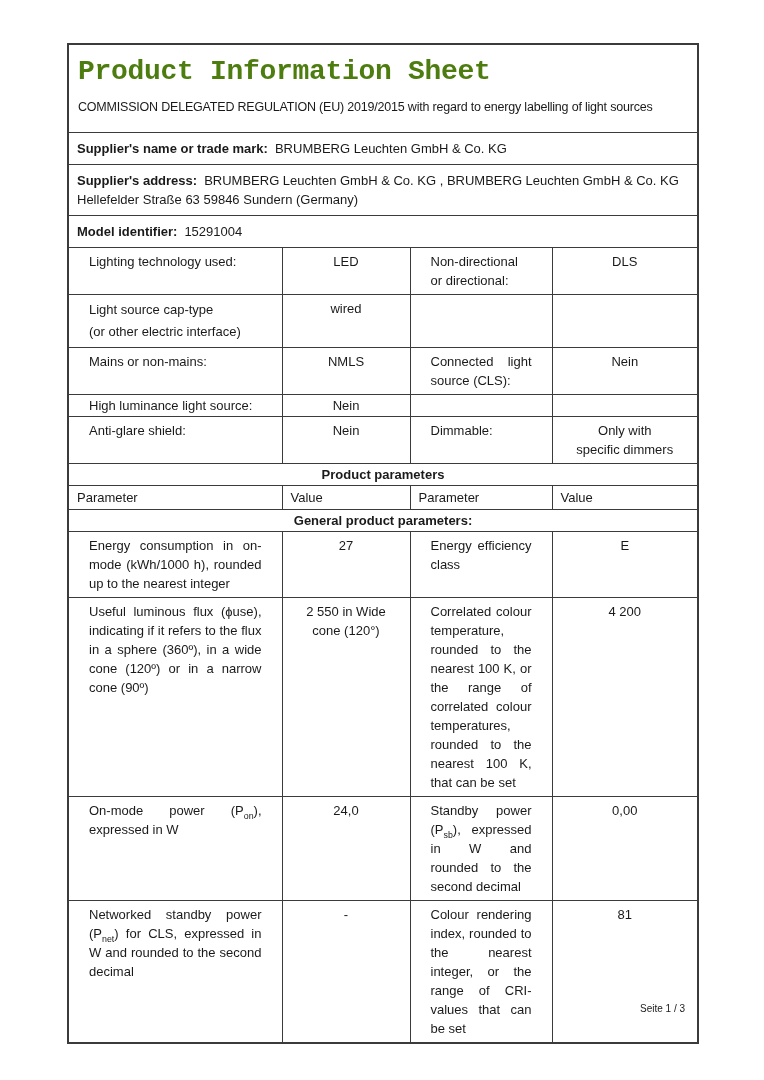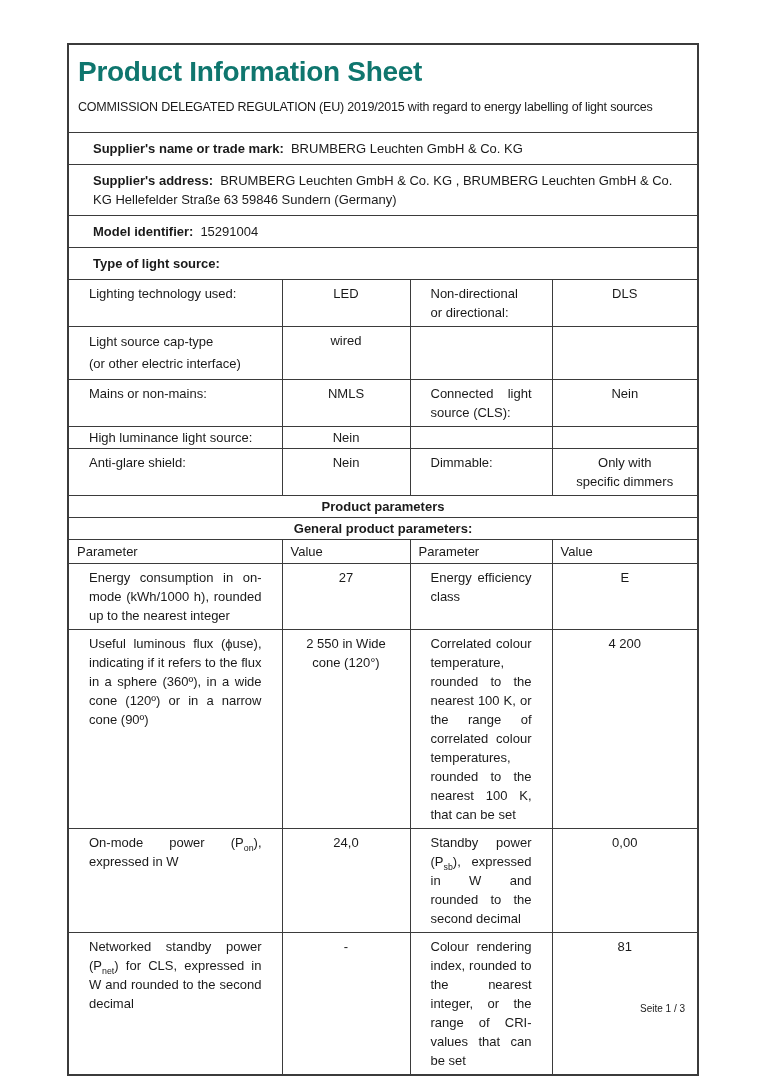--- a/index.html
+++ b/index.html
@@ -34,21 +34,21 @@
     letter-spacing: -0.3px;
     margin-bottom: 8px;
   }
   p.subtitle {
     font-size: 12.5px;
     letter-spacing: -0.2px;
     line-height: 21px;
   }
   .lbl { font-weight: bold; }
   .lblval { margin-left: 7px; }
-  td.info-cell { padding: 6px 24px; }
+  td.info-cell { padding: 6px 8px; }
   td.p {
     text-align: justify;
     white-space: pre-line;
   }
   td.v {
     text-align: center;
     white-space: pre-line;
   }
   td.sec {
     text-align: center;
@@ -76,21 +76,21 @@
   <colgroup>
     <col style="width:214px">
       <col style="width:128px">
       <col style="width:142px">
       <col style="width:146px">
   </colgroup>
 
   <tbody>
       <tr style="height:88px">
     <td colspan="4" class="title-cell">
-      <h1 class="doc-title" style="color: #0f766e;">Product Information Sheet</h1>
+      <h1 class="doc-title" style="color: #4d7c0f; font-family: Liberation Mono, monospace;">Product Information Sheet</h1>
       <p class="subtitle">COMMISSION DELEGATED REGULATION (EU) 2019/2015 with regard to energy labelling of light sources</p>
     </td>
   </tr>
 
   <tr style="height:32px">
     <td colspan="4" class="info-cell">
       <span class="lbl">Supplier's name or trade mark:</span><span class="lblval">BRUMBERG Leuchten GmbH &amp; Co. KG</span>
     </td>
   </tr>
 
@@ -99,25 +99,20 @@
       <span class="lbl">Supplier's address:</span><span class="lblval">BRUMBERG Leuchten GmbH &amp; Co. KG , BRUMBERG Leuchten GmbH &amp; Co. KG Hellefelder Straße 63 59846 Sundern (Germany)</span>
     </td>
   </tr>
 
   <tr style="height:28px">
     <td colspan="4" class="info-cell">
       <span class="lbl">Model identifier:</span><span class="lblval">15291004</span>
     </td>
   </tr>
 
-  <tr style="height:28px">
-    <td colspan="4" class="info-cell">
-      <span class="lbl">Type of light source:</span>
-    </td>
-  </tr>
 
   <tr style="height:41px">
     <td class="p">Lighting technology used:</td>
     <td class="v">LED</td>
     <td class="p">Non-directional or directional:</td>
     <td class="v">DLS</td>
   </tr>
 
   <tr style="height:44px">
     <td class="p gap2">Light source cap-type
@@ -147,29 +142,29 @@
     <td class="v">Nein</td>
     <td class="p">Dimmable:</td>
     <td class="v">Only with
 specific dimmers</td>
   </tr>
 
   <tr style="height:21px">
     <td colspan="4" class="sec">Product parameters</td>
   </tr>
 
-  <tr style="height:21px">
-    <td colspan="4" class="sec">General product parameters:</td>
-  </tr>
-
   <tr style="height:22px">
     <td class="hdr">Parameter</td>
     <td class="hdr">Value</td>
     <td class="hdr">Parameter</td>
     <td class="hdr">Value</td>
+  </tr>
+
+  <tr style="height:21px">
+    <td colspan="4" class="sec">General product parameters:</td>
   </tr>
 
   <tr style="height:59px">
     <td class="p">Energy consumption in on-mode (kWh/1000 h), rounded up to the nearest integer</td>
     <td class="v">27</td>
     <td class="p">Energy efficiency class</td>
     <td class="v">E</td>
   </tr>
 
   <tr style="height:188px">

